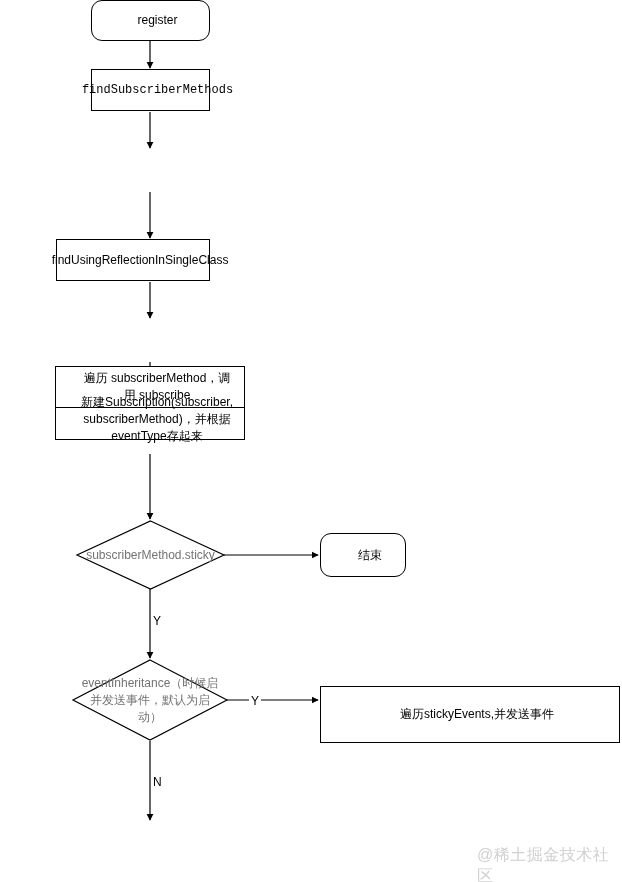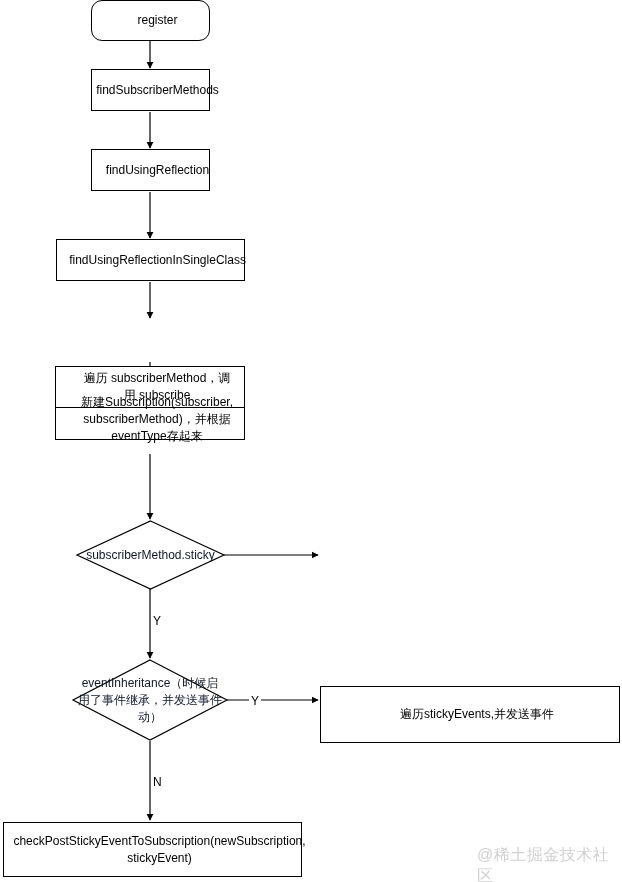--- a/index.html
+++ b/index.html
@@ -40,38 +40,39 @@
   .node.terminator {
     border-radius: 11px;
   }
   .node .label {
     display: block;
     white-space: pre-line;
     padding: 0 1px;
   }
   .node.overflow .label {
     white-space: nowrap;
+    font-family: Liberation Mono, monospace;
   }
   .diamond {
     position: absolute;
     z-index: 2;
   }
   .diamond svg {
     position: absolute;
     left: 0;
     top: 0;
     overflow: visible;
   }
   .diamond .label {
     position: absolute;
     left: 50%;
     top: 50%;
     transform: translate(-50%, -50%);
     text-align: center;
-    color: #0f172a;
+    color: #737373;
     font-size: 12px;
     line-height: 17px;
     white-space: pre-line;
     z-index: 3;
   }
   .edge-label {
     position: absolute;
     font-size: 12px;
     line-height: 12px;
     color: #000000;
@@ -113,25 +114,22 @@
   </svg>
 
   <div class="node terminator" style="left:91px; top:0px; width:119px; height:41px;">
     <span class="label">register</span>
   </div>
 
   <div class="node overflow" style="left:91px; top:69px; width:119px; height:42px;">
     <span class="label">findSubscriberMethods</span>
   </div>
 
-  <div class="node" style="left:91px; top:149px; width:119px; height:42px;">
-    <span class="label">findUsingReflection</span>
-  </div>
 
-  <div class="node" style="left:56px; top:239px; width:189px; height:42px;">
+  <div class="node" style="left:56px; top:239px; width:154px; height:42px;">
     <span class="label">findUsingReflectionInSingleClass</span>
   </div>
 
   <div class="node" style="left:55px; top:319px; width:190px; height:42px;margin-top:47px;">
     <span class="label">遍历 subscriberMethod，调
 用 subscribe</span>
   </div>
 
   <div class="node" style="left:55px; top:407px; width:190px; height:33px;">
     <span class="label" style="position:relative; top:-4px;">新建Subscription(subscriber,
@@ -139,38 +137,37 @@
 eventType存起来</span>
   </div>
 
   <div class="diamond" style="left:77px; top:521px; width:147px; height:68px;">
     <svg width="147" height="68" viewBox="0 0 147 68" xmlns="http://www.w3.org/2000/svg">
       <polygon points="73.5,0 147,34 73.5,68 0,34" fill="#ffffff" stroke="#000000" stroke-width="1.2"></polygon>
     </svg>
     <span class="label" style="width:185px;">subscriberMethod.sticky</span>
   </div>
 
+  <div class="node terminator" style="left:320px; top:533px; width:86px; height:44px;">
+    <span class="label">结束</span>
+  </div>
 
   <div class="diamond" style="left:73px; top:660px; width:154px; height:80px;">
     <svg width="154" height="80" viewBox="0 0 154 80" xmlns="http://www.w3.org/2000/svg">
       <polygon points="77,0 154,40 77,80 0,40" fill="#ffffff" stroke="#000000" stroke-width="1.2"></polygon>
     </svg>
     <span class="label" style="width:160px;">eventInheritance（时候启
-用了事件继承，并发送事件
+并发送事件，默认为启
 动）</span>
   </div>
 
   <div class="node" style="left:320px; top:672px; width:300px; height:57px;margin-top:14px;">
     <span class="label">遍历stickyEvents,并发送事件</span>
   </div>
 
-  <div class="node" style="left:3px; top:822px; width:299px; height:55px;">
-    <span class="label">checkPostStickyEventToSubscription(newSubscription,
-stickyEvent)</span>
-  </div>
 
   <span class="edge-label" style="left:151px; top:614px;">Y</span>
   <span class="edge-label" style="left:249px; top:694px;">Y</span>
   <span class="edge-label" style="left:151px; top:775px;">N</span>
 
   <span class="watermark" style="left:477px; top:845px;">@稀土掘金技术社区</span>
 
 </div>
 
 </body></html>

